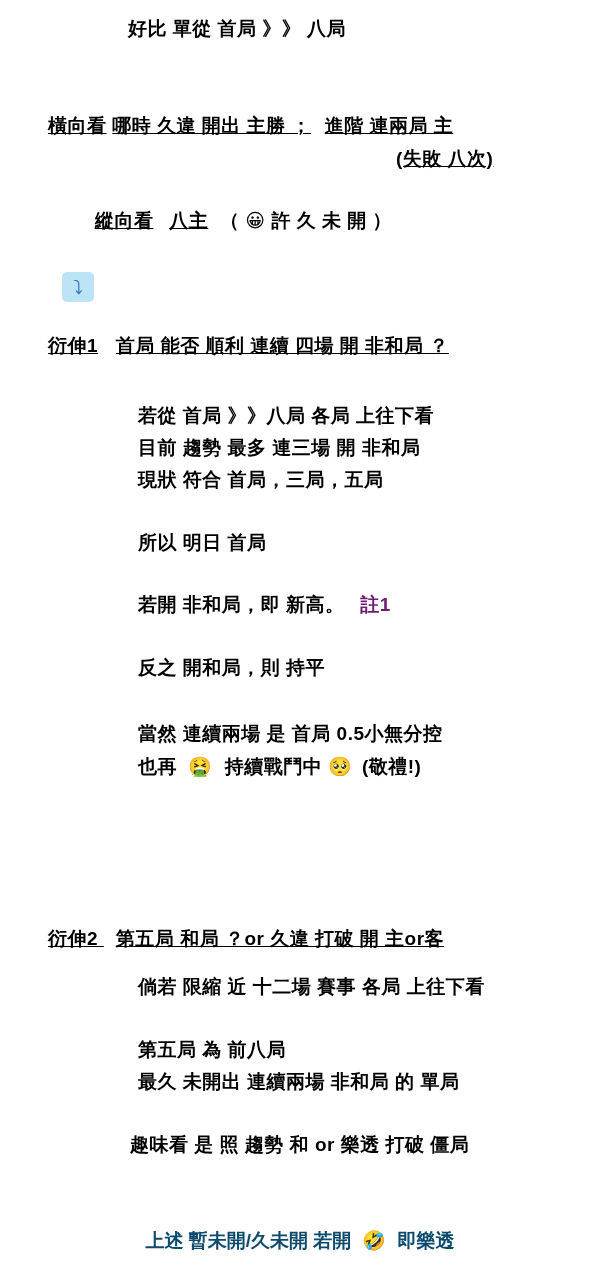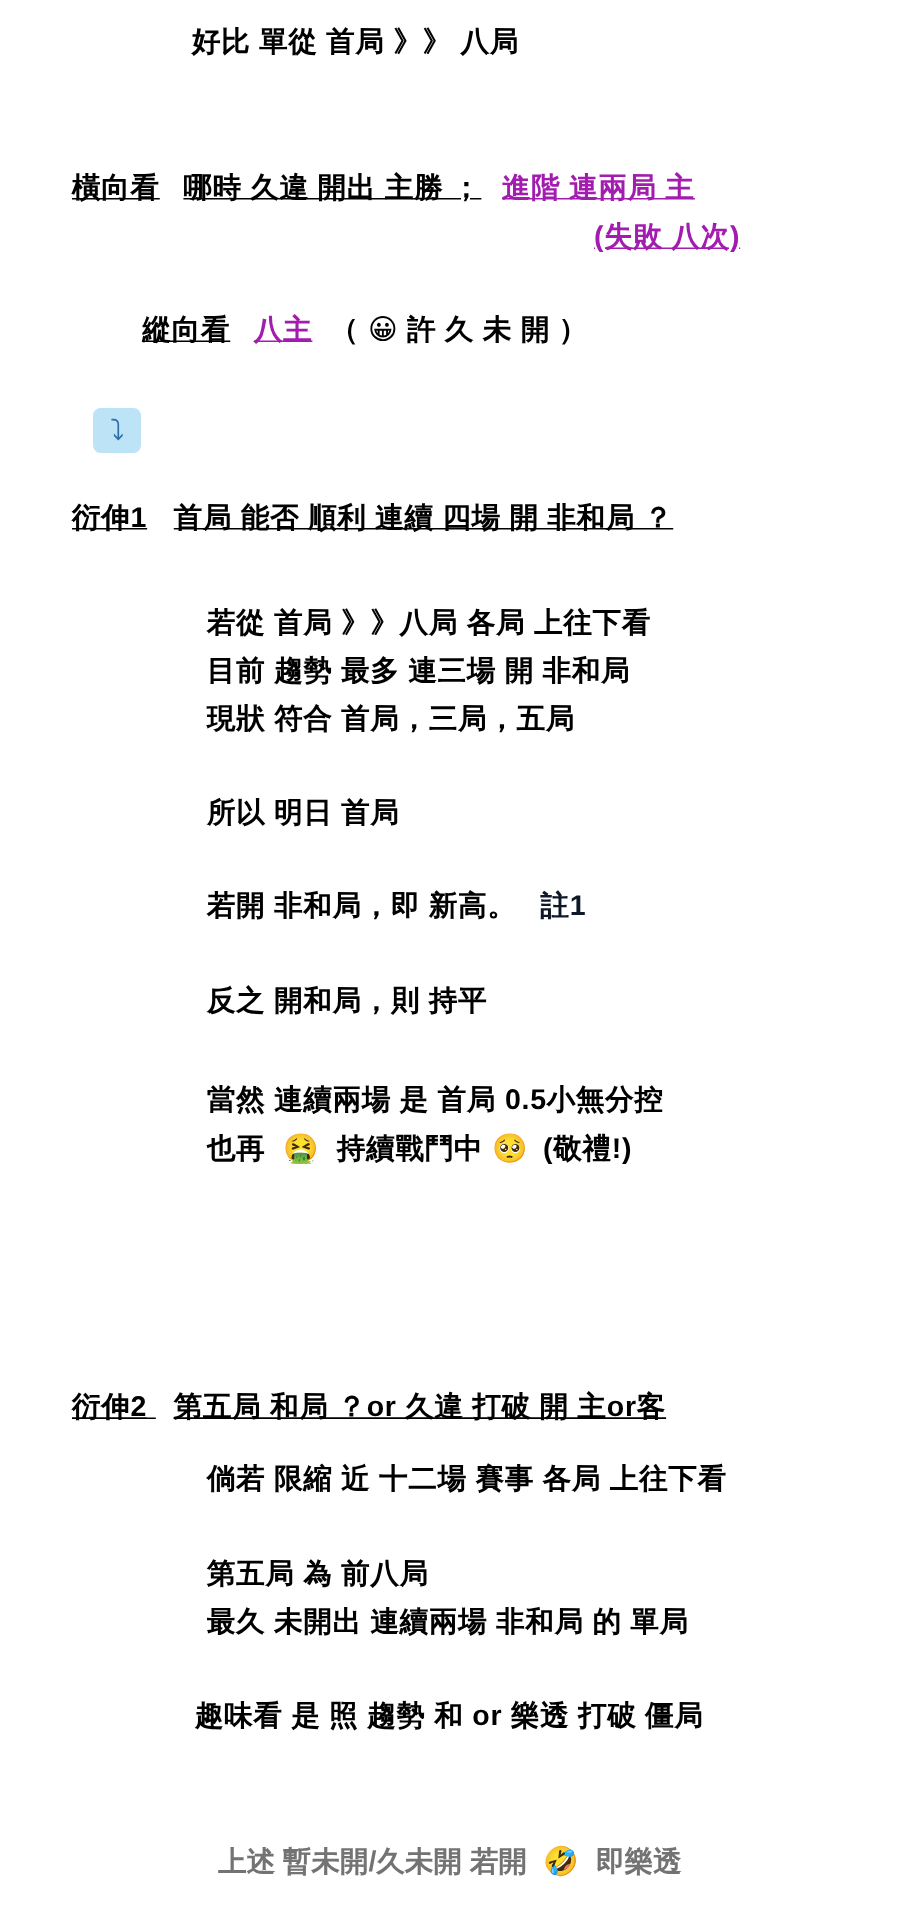--- a/index.html
+++ b/index.html
@@ -29,28 +29,28 @@
     line-height: 1.2;
   }
   .lbl {
     font-weight: bold;
     text-decoration: underline;
   }
   .u {
     text-decoration: underline;
   }
   .orange-u {
-    color: #a21caf;
+    color: #000000;
     text-decoration: underline;
   }
   .purple {
-    color: #0f172a;
+    color: #701a75;
   }
   .red {
-    color: #737373;
+    color: #0c4a6e;
   }
   .emoji {
     font-family: "DejaVu Sans", sans-serif;
     font-weight: normal;
   }
   .arrow-box {
     position: absolute;
     left: 62px;
     top: 272px;
     width: 32px;
@@ -81,21 +81,21 @@
 <body>
 
 <div class="page">
 
   <div class="line indent2" style="top:18px;">
     <span>好比  單從 首局 》》  八局</span>
   </div>
 
   <div class="line indent1" style="top:115px;">
     <span class="lbl">橫向看</span>
-    <span class="u" style="margin-left:10px;">哪時 久違 開出 主勝  ；</span>
+    <span class="u" style="">哪時 久違 開出 主勝  ；</span>
     <span class="orange-u" style="margin-left:8px;">進階 連兩局 主</span>
   </div>
   <div class="line" style="top:148px; left:396px;">
     <span class="orange-u">(失敗 八次)</span>
   </div>
 
   <div class="line indent1" style="top:209px;margin-left:47px;">
     <span class="lbl">縱向看</span>
     <span class="orange-u" style="margin-left:10px;">八主</span>
     <span style="margin-left:6px;">（</span>

